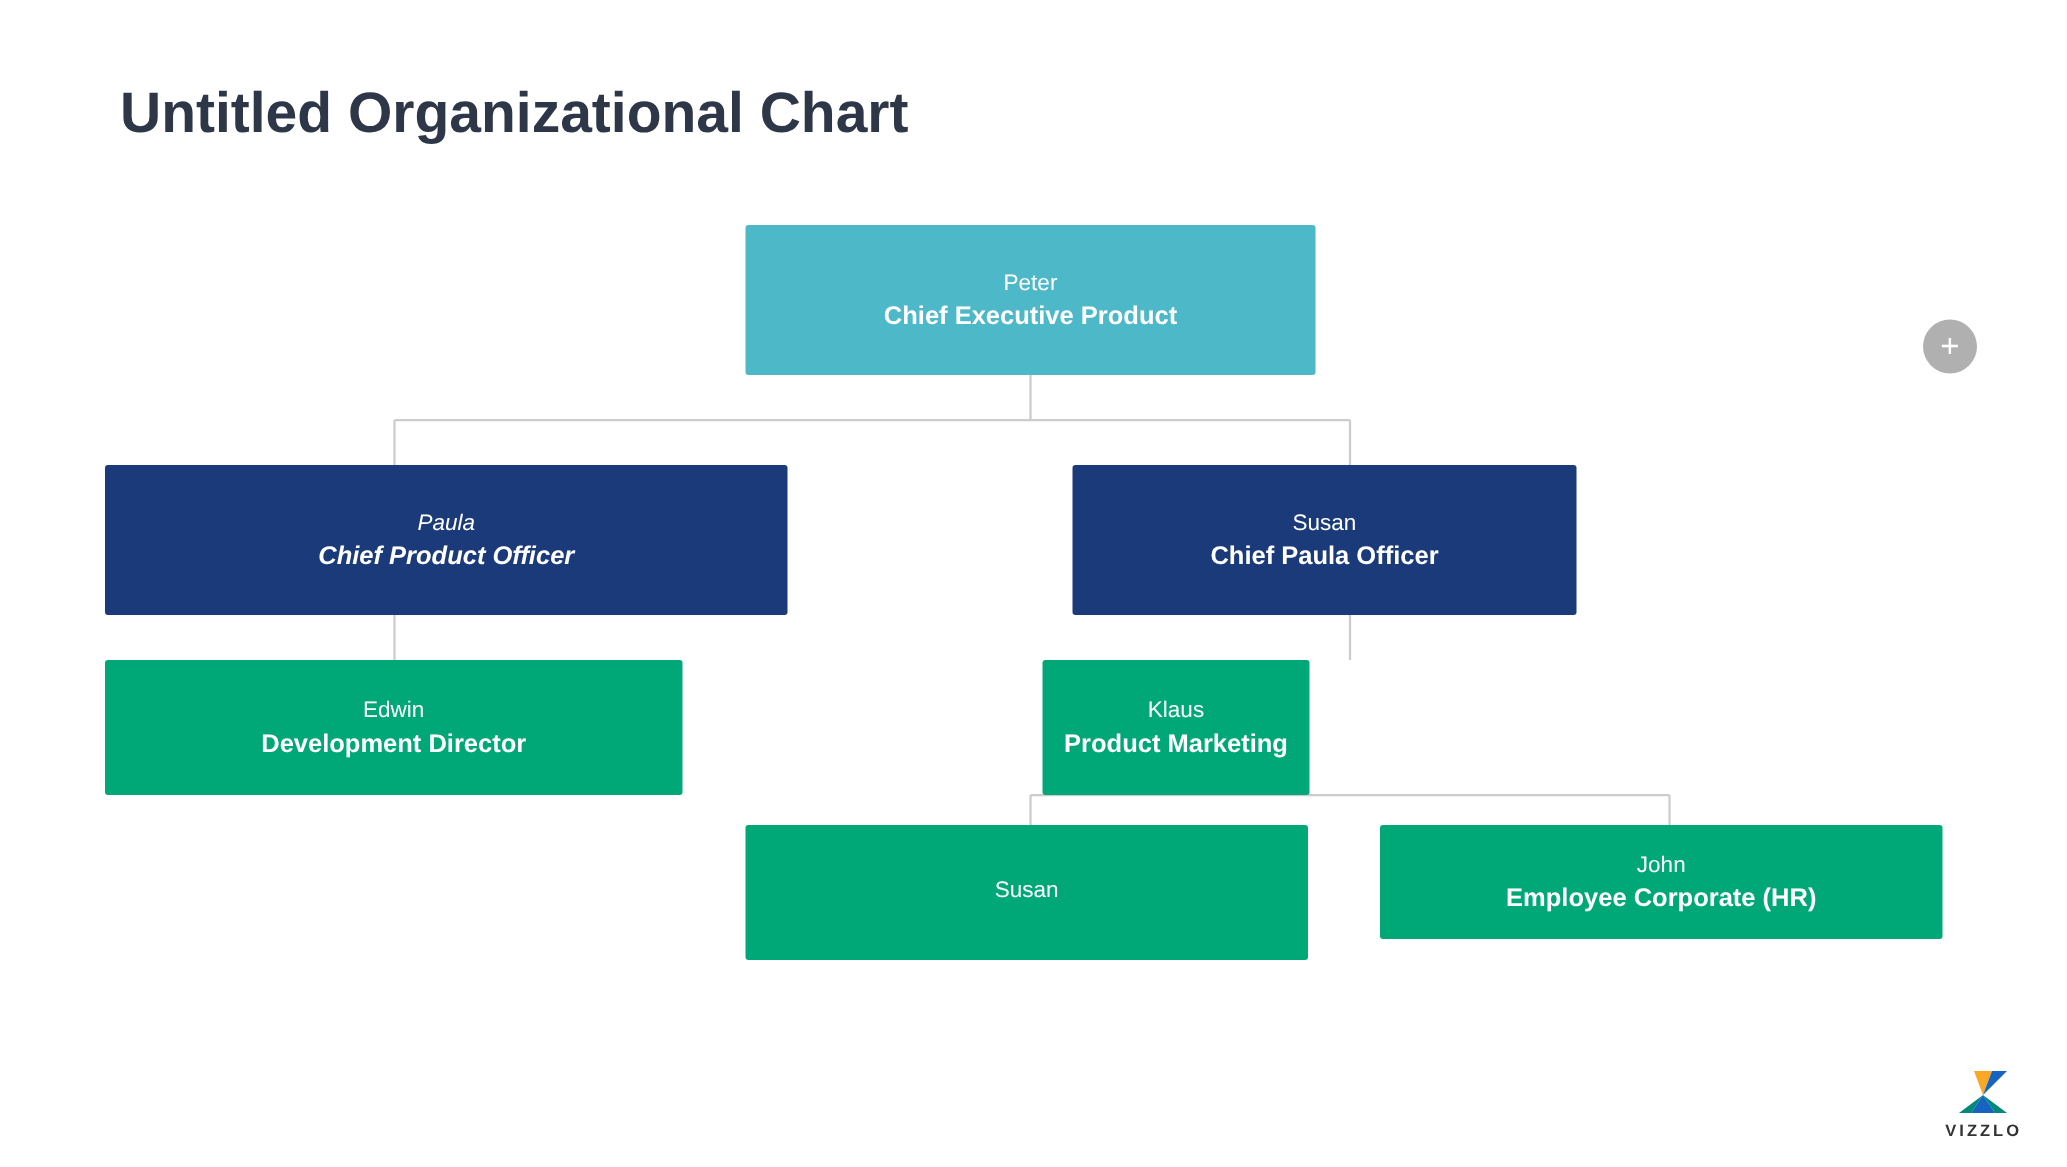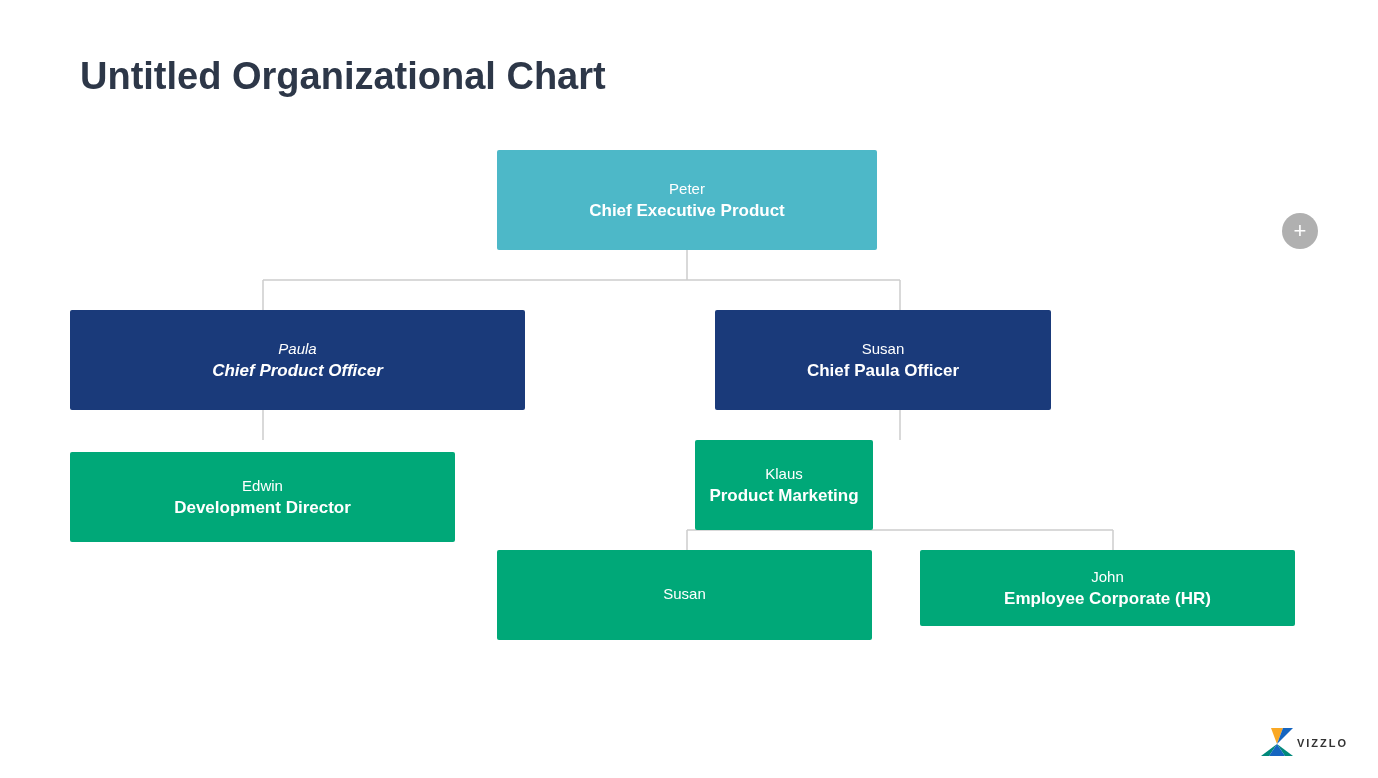--- a/index.html
+++ b/index.html
@@ -87,21 +87,21 @@
       color: white;
       font-weight: 300;
     }
 
     
     .vizzlo-logo {
       position: absolute;
       bottom: 18px;
       right: 30px;
       display: flex;
-      flex-direction: row;
+      flex-direction: column;
       align-items: center;
     }
 
     .vizzlo-logo .logo-icon {
       width: 40px;
       height: 36px;
     }
 
     .vizzlo-logo .logo-text {
       font-size: 11px;
@@ -151,21 +151,21 @@
   <div class="node dark-blue" style="left: 70px; top: 160px; width: 455px; height: 100px; font-style: italic;">
     <span class="node-name">Paula</span>
     <span class="node-title">Chief Product Officer</span>
   </div>
 
   <div class="node dark-blue" style="left: 715px; top: 160px; width: 336px; height: 100px;">
     <span class="node-name">Susan</span>
     <span class="node-title">Chief Paula Officer</span>
   </div>
 
-  <div class="node green" style="left: 70px; top: 290px; width: 385px; height: 90px; margin-top: 12px;">
+  <div class="node green" style="left: 70px; top: 290px; width: 385px; height: 90px;">
     <span class="node-name">Edwin</span>
     <span class="node-title">Development Director</span>
   </div>
 
   <div class="node green" style="left: 695px; top: 290px; width: 178px; height: 90px; text-align: right;">
     <span class="node-name">Klaus</span>
     <span class="node-title">Product Marketing</span>
   </div>
 
   <div class="node green" style="left: 497px; top: 400px; width: 375px; height: 90px;">

